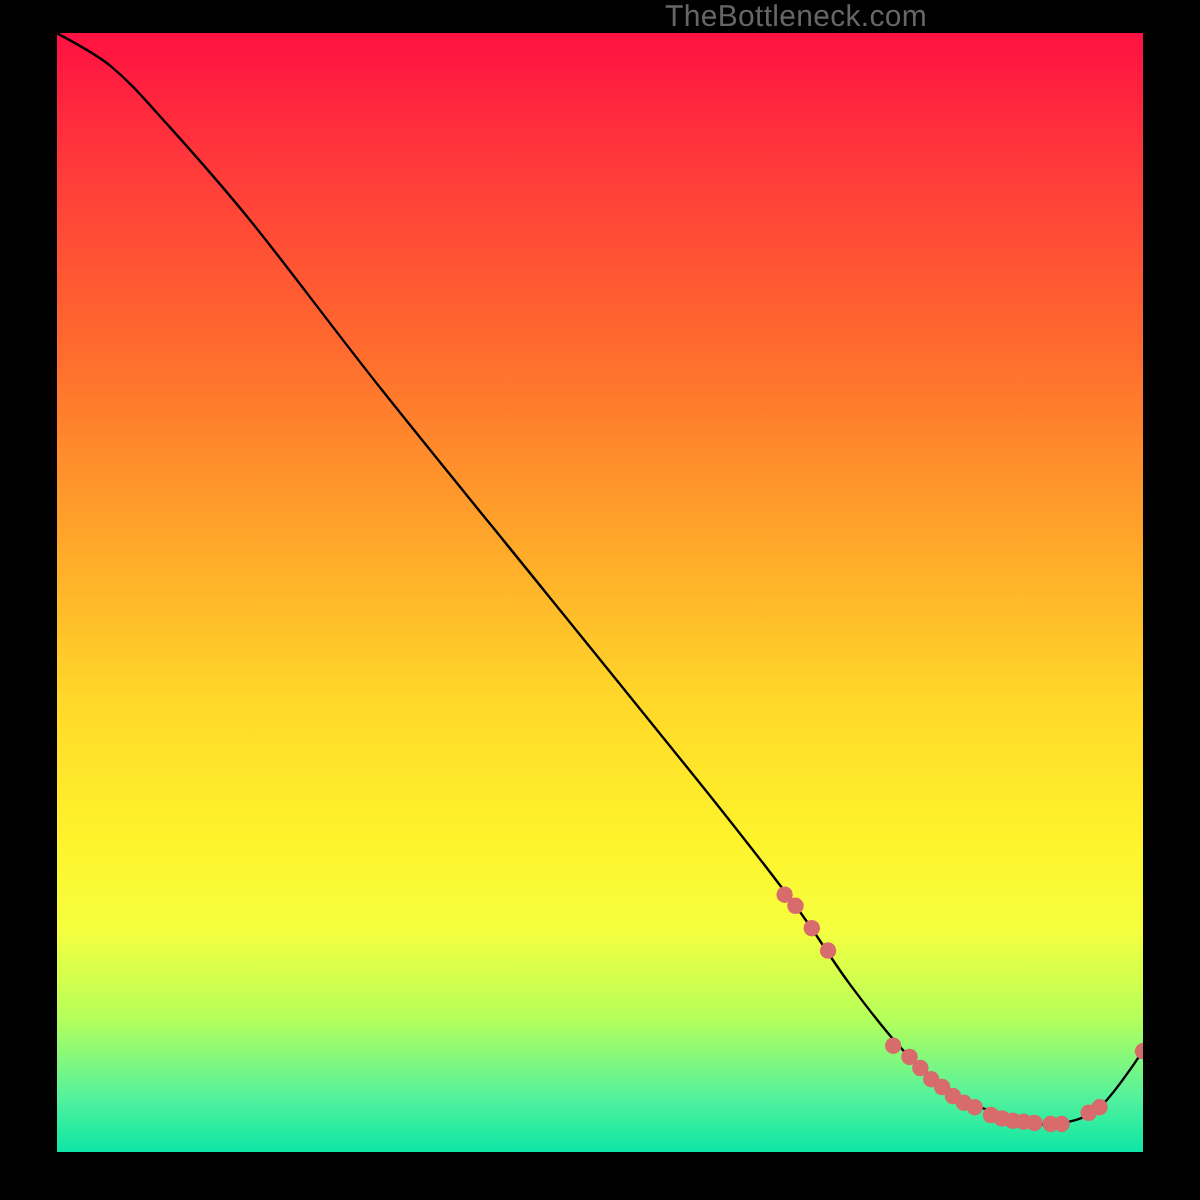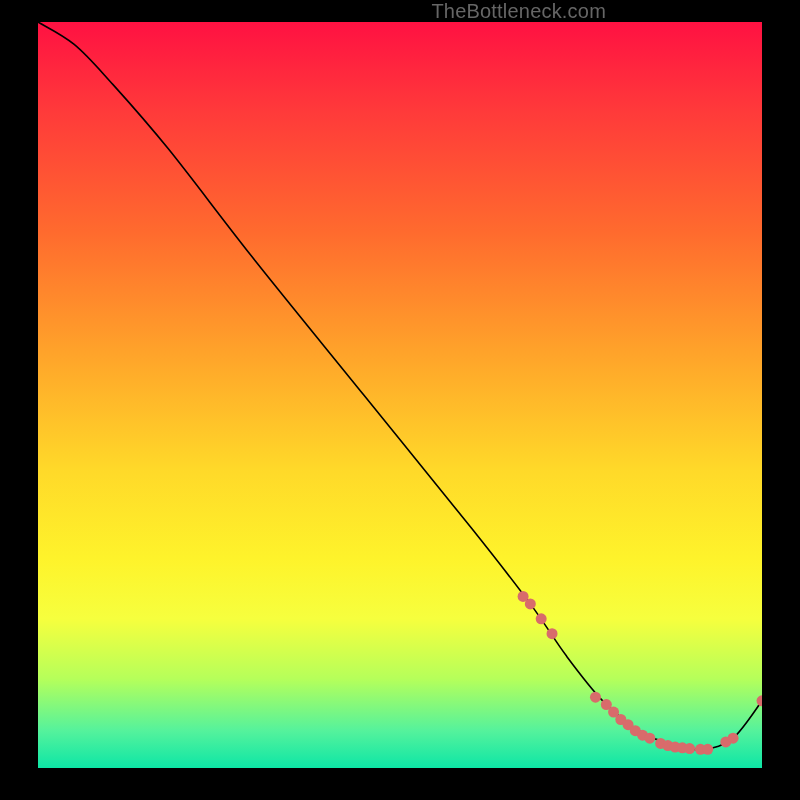--- a/index.html
+++ b/index.html
@@ -7,20 +7,21 @@
     padding: 0;
     width: 800px;
     height: 800px;
     background: #000000;
     overflow: hidden;
   }
   .stage {
     position: relative;
     width: 644px;
     height: 800px;
+    padding-left: 12px;
   }
   .plot-area {
     position: absolute;
     left: 38px;
     top: 22px;
     width: 724px;
     height: 746px;
     overflow: hidden;
   }
   .gradient-bg {

